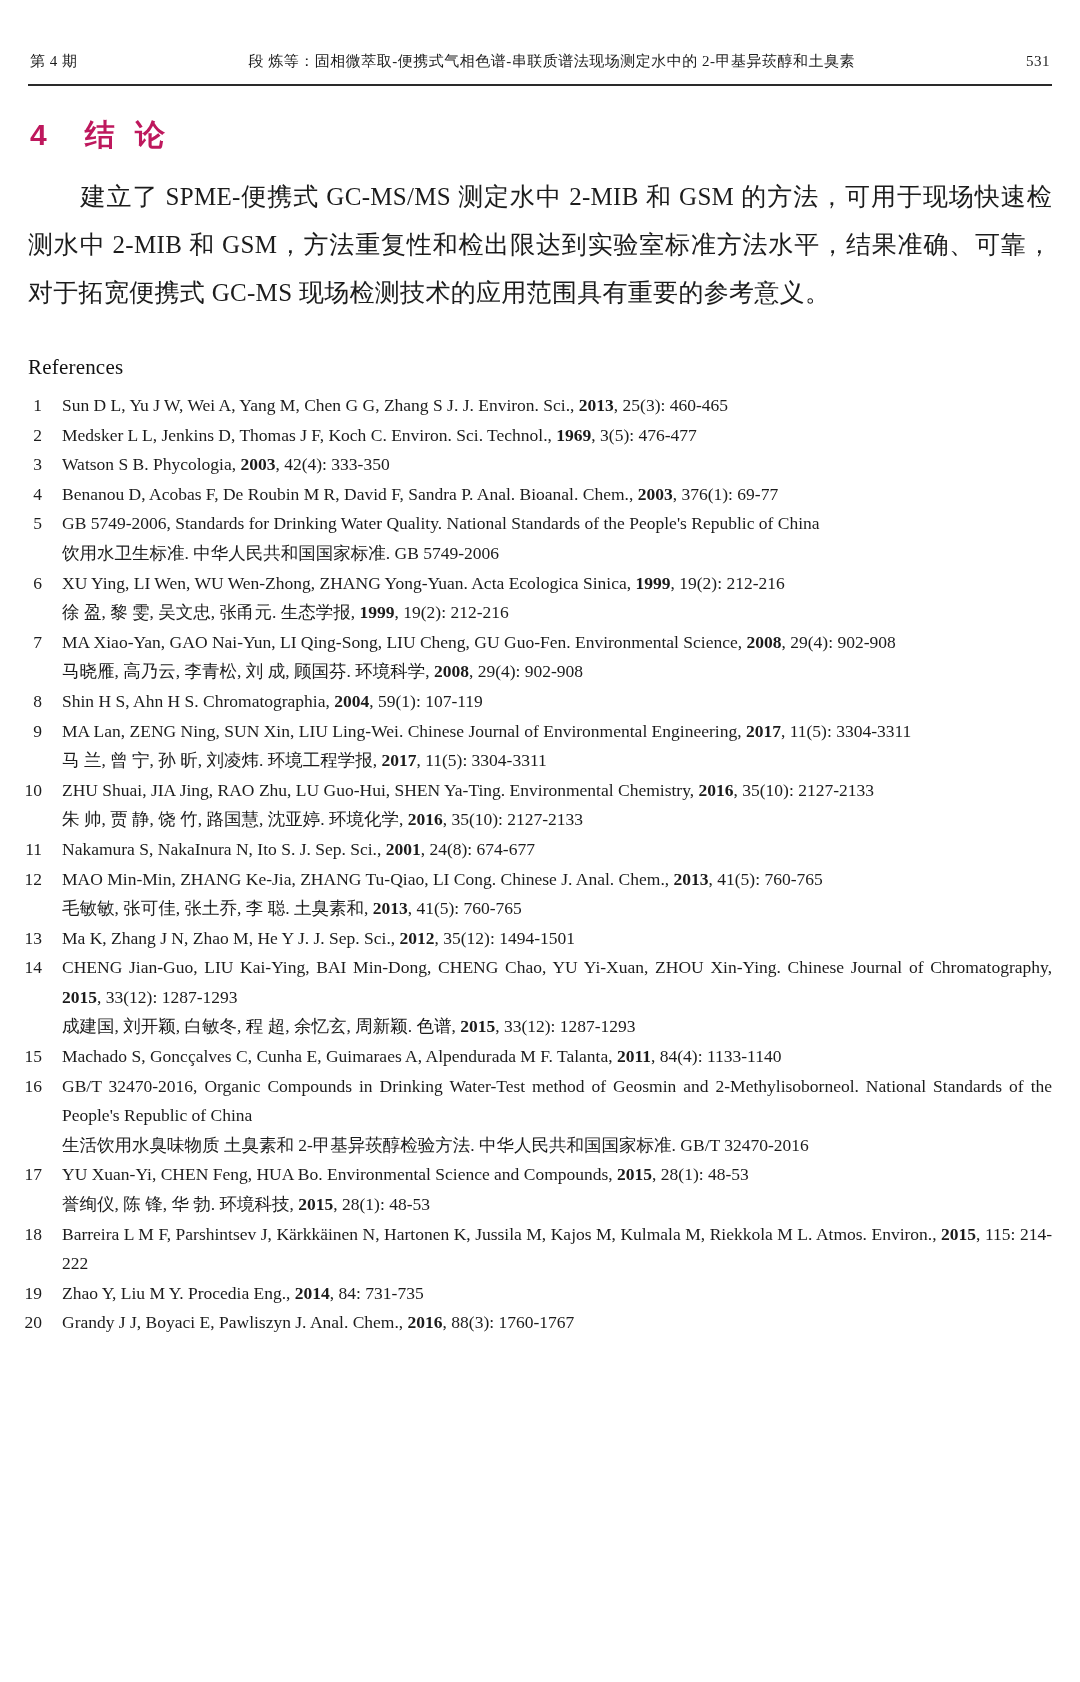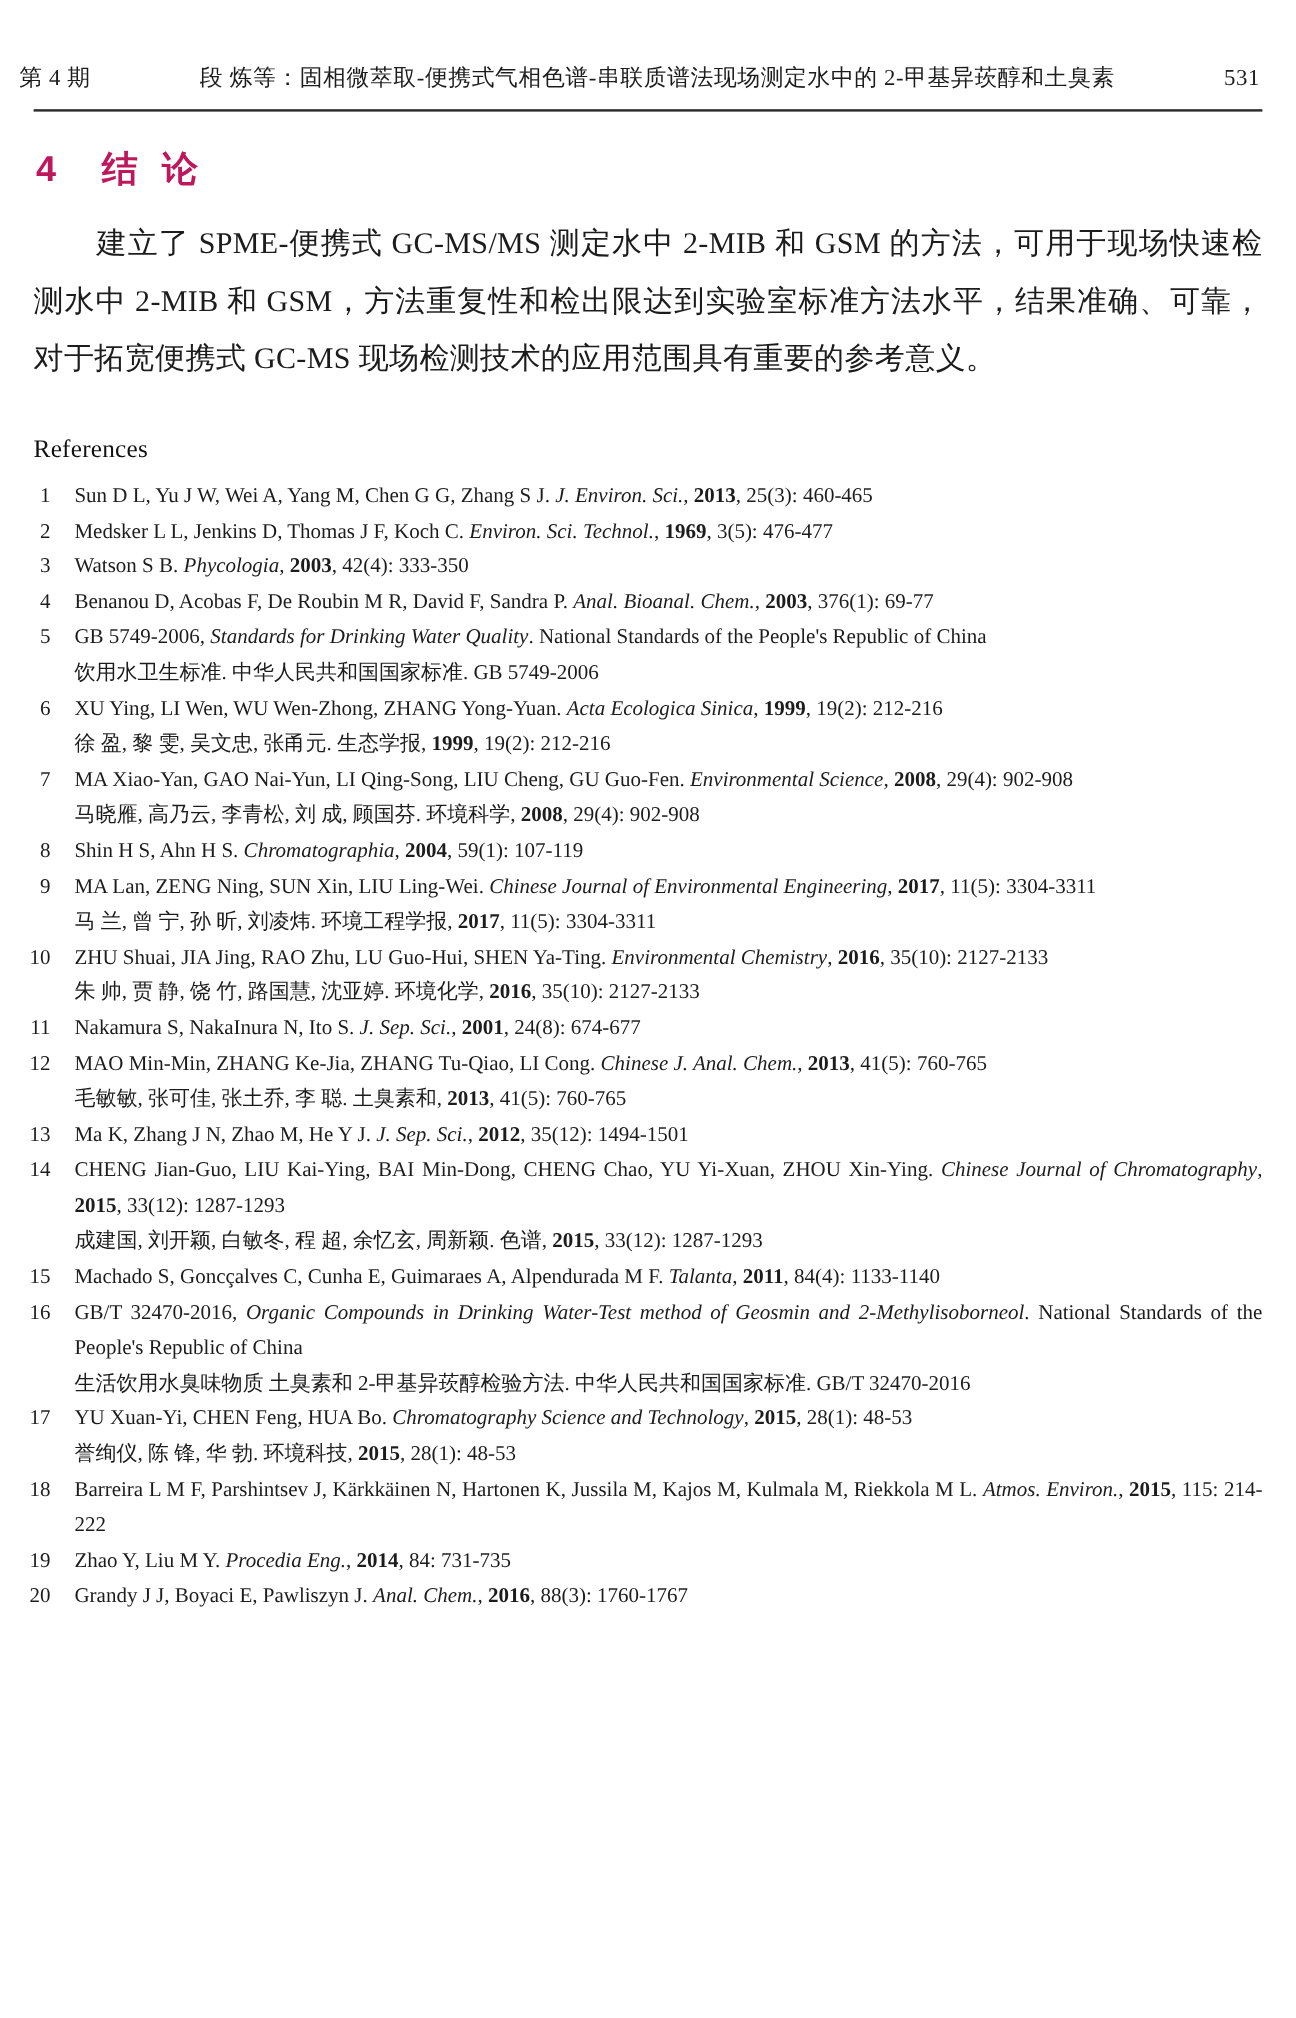--- a/index.html
+++ b/index.html
@@ -10,22 +10,22 @@
     background: #ffffff;
     color: #1c1c1c;
     font-family: "Liberation Serif", "DejaVu Serif", serif;
     overflow: hidden;
     position: relative;
   }
   
   .running-head {
     display: flex;
     align-items: baseline;
-    padding: 52px 30px 0 16px;
-    font-size: 19px;
+    padding: 52px 30px 0 30px;
+    font-size: 15px;
     letter-spacing: 0.5px;
   }
   .running-head .issue { white-space: nowrap; }
   .running-head .head-title { flex: 1; text-align: center; padding: 0 20px; }
   .running-head .page-num { white-space: nowrap; }
   .rule {
     margin: 13px 28px 0 28px;
     border-top: 2.5px solid #2a2a2a;
   }
   
@@ -63,21 +63,21 @@
   }
   .ref-num {
     position: absolute;
     left: -16px;
     top: 0;
     width: 30px;
     text-align: right;
   }
   .ref-body { margin-left: 34px; }
   .ref-line { text-align: justify; }
-  .it { font-style: italic; }
+  .it { }
   .bd { font-weight: bold; }
 </style>
 </head>
 <body>
 
 <div class="page">
 
   <div class="running-head">
     <span class="issue">第 4 期</span>
     <span class="head-title">段 炼等：固相微萃取-便携式气相色谱-串联质谱法现场测定水中的 2-甲基异莰醇和土臭素</span>
@@ -196,21 +196,21 @@
         <div class="ref-item">
           <span class="ref-num">16</span>
           <div class="ref-body">
             <div class="ref-line"><span>GB/T 32470-2016, </span><span class="it">Organic Compounds in Drinking Water-Test method of Geosmin and 2-Methylisoborneol</span><span>. National Standards of the People's Republic of China</span></div>
             <div class="ref-line"><span>生活饮用水臭味物质 土臭素和 2-甲基异莰醇检验方法. 中华人民共和国国家标准. GB/T 32470-2016</span></div>
           </div>
         </div>
         <div class="ref-item">
           <span class="ref-num">17</span>
           <div class="ref-body">
-            <div class="ref-line"><span>YU Xuan-Yi, CHEN Feng, HUA Bo. </span><span class="it">Chromatography Science and Technology</span><span>, </span><span class="bd">2015</span><span>, 28(1): 48-53</span></div>
+            <div class="ref-line"><span>YU Xuan-Yi, CHEN Feng, HUA Bo. </span><span class="it">Environmental Science and Compounds</span><span>, </span><span class="bd">2015</span><span>, 28(1): 48-53</span></div>
             <div class="ref-line"><span>誉绚仪, 陈 锋, 华 勃. 环境科技, </span><span class="bd">2015</span><span>, 28(1): 48-53</span></div>
           </div>
         </div>
         <div class="ref-item">
           <span class="ref-num">18</span>
           <div class="ref-body">
             <div class="ref-line"><span>Barreira L M F, Parshintsev J, Kärkkäinen N, Hartonen K, Jussila M, Kajos M, Kulmala M, Riekkola M L. </span><span class="it">Atmos. Environ.</span><span>, </span><span class="bd">2015</span><span>, 115: 214-222</span></div>
           </div>
         </div>
         <div class="ref-item">

